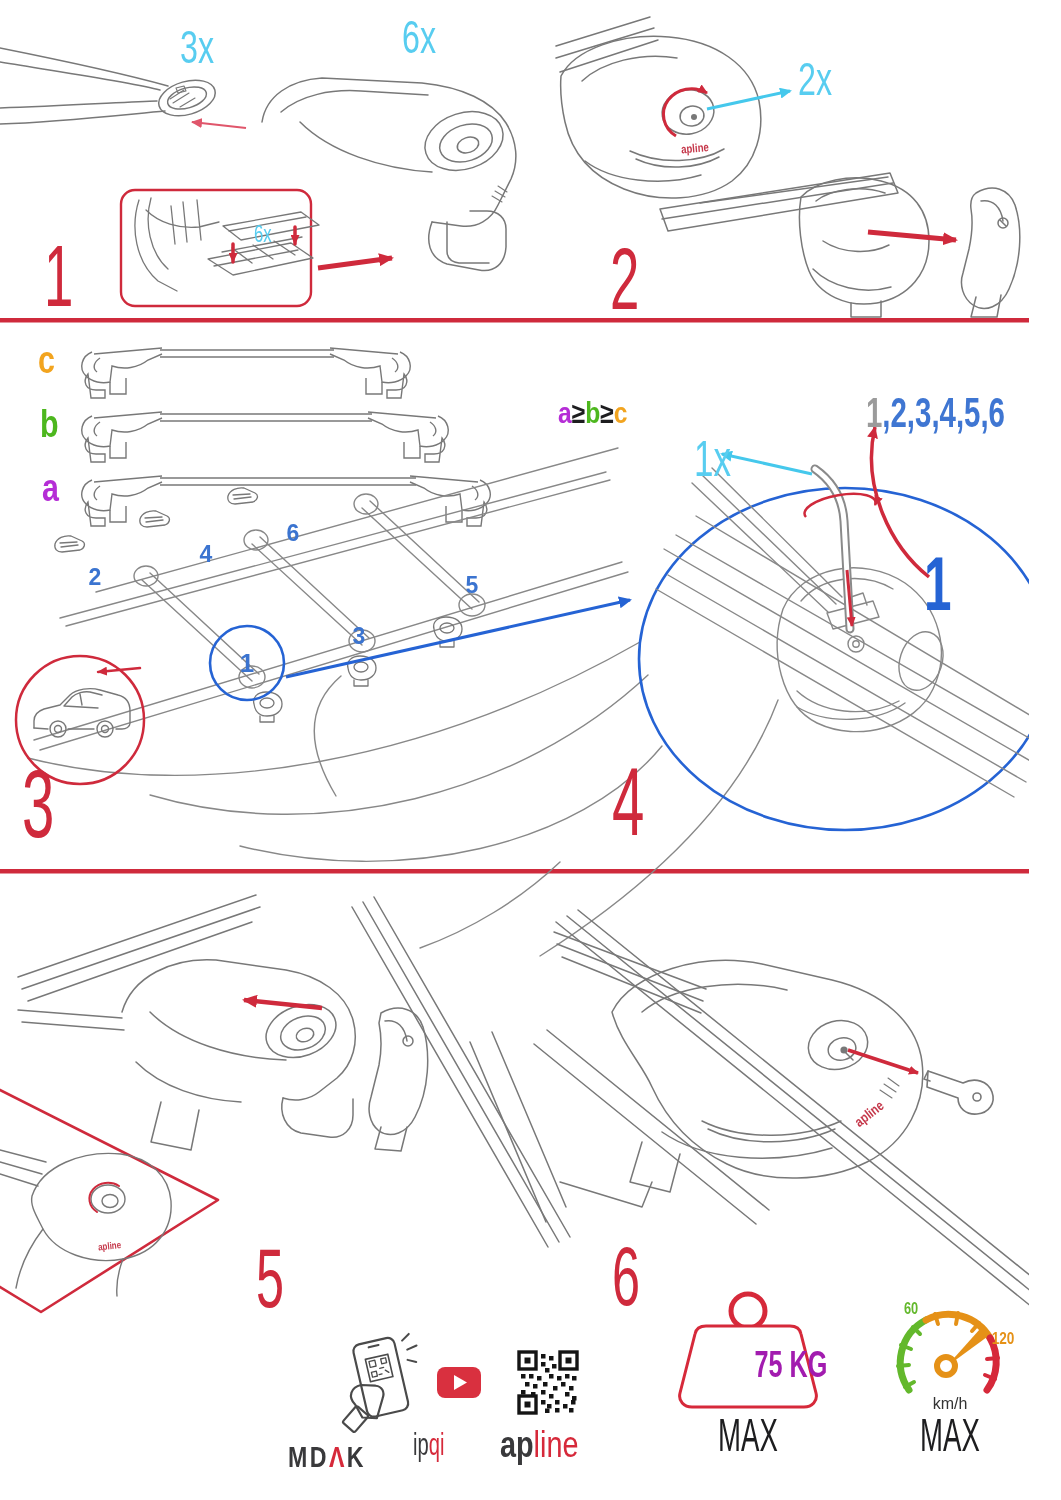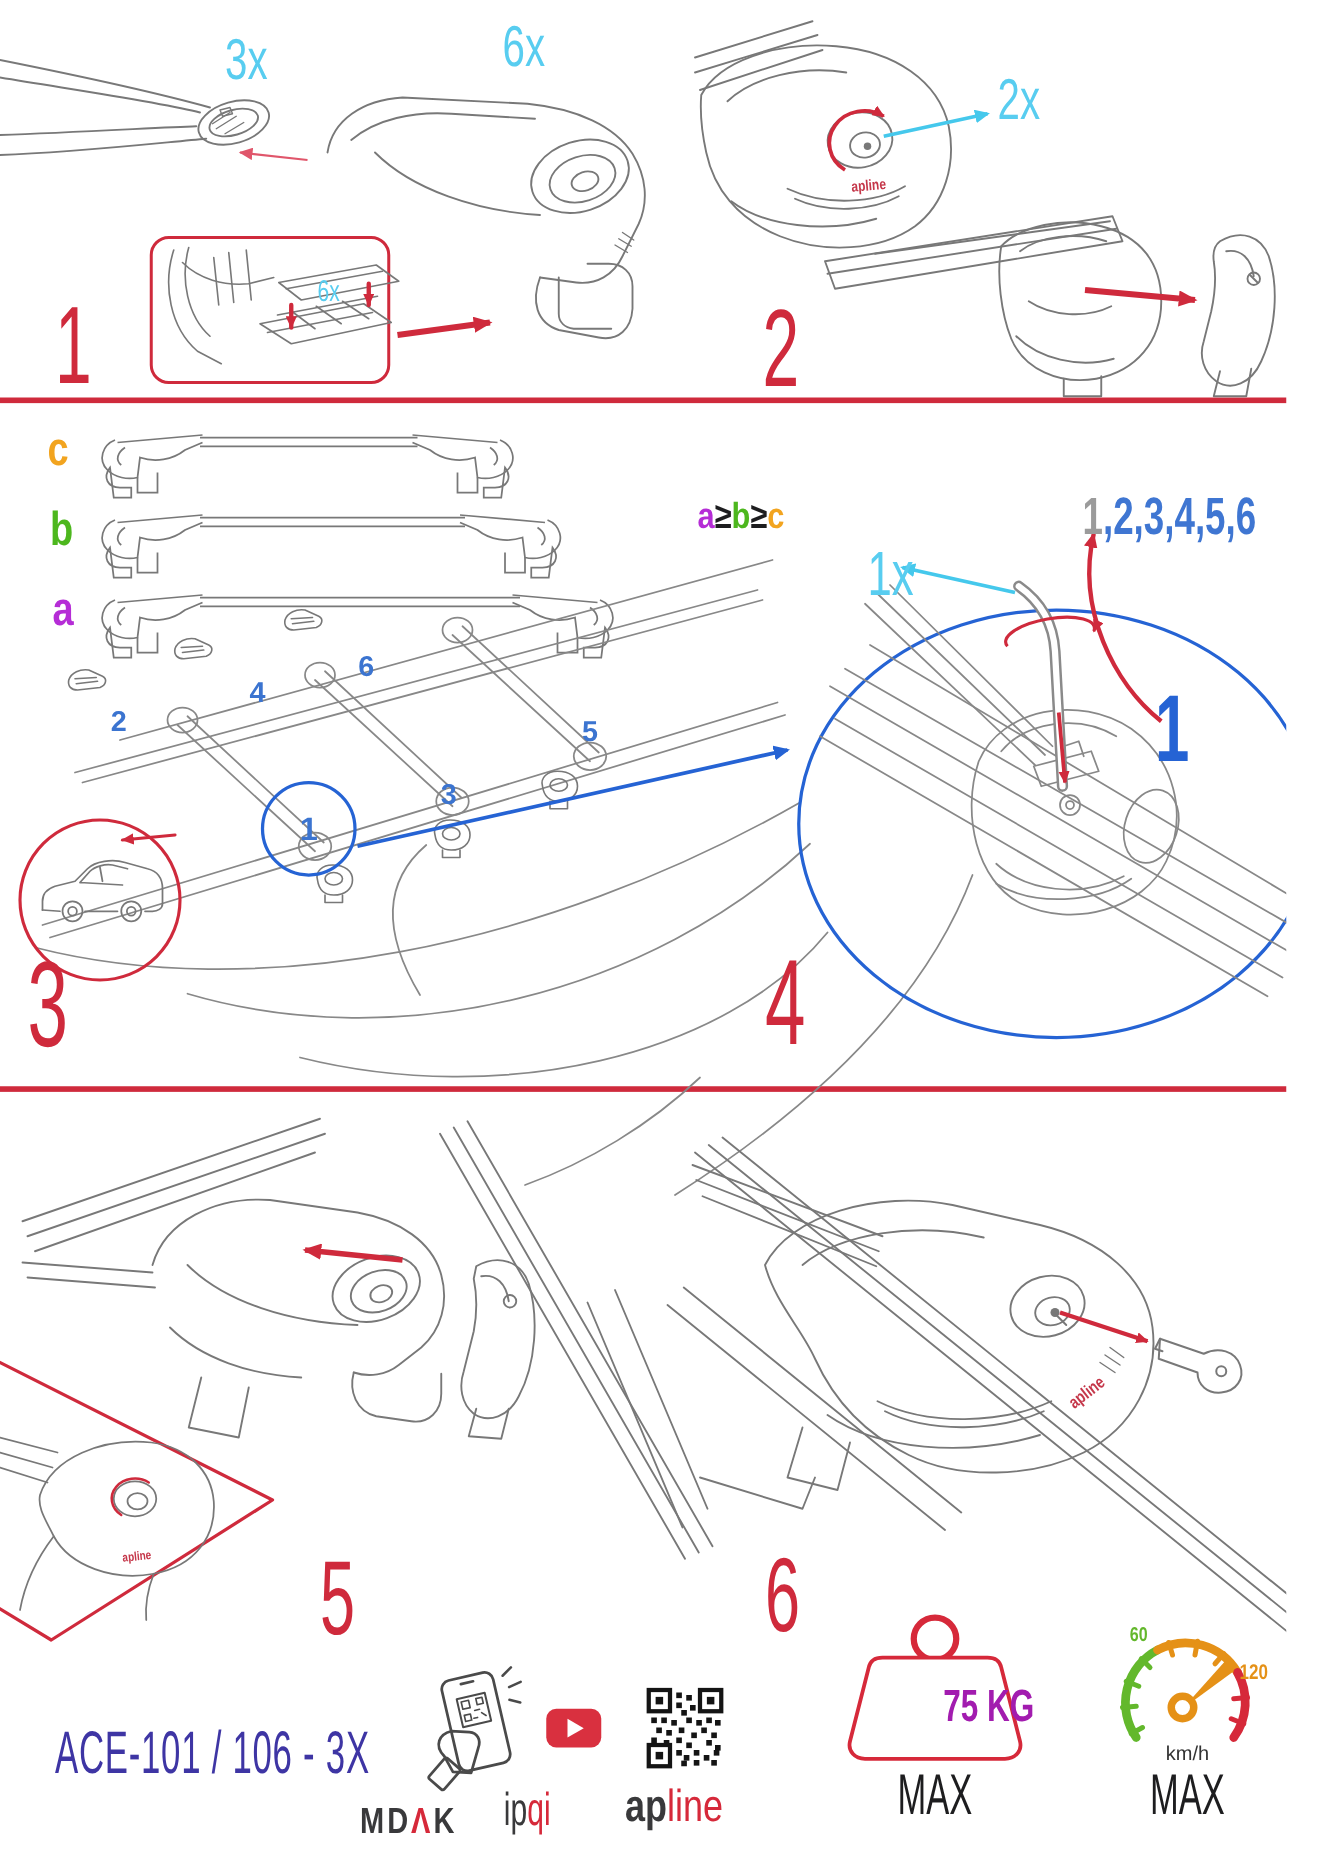--- a/index.html
+++ b/index.html
@@ -363,23 +363,22 @@
 
 <div class="lbl stepnum" style="left:22px;top:755px;font-size:97px;"><span class="cx sx6">3</span></div>
 <div class="lbl stepnum" style="left:612px;top:753px;font-size:97px;"><span class="cx sx6">4</span></div>
 <div class="lbl b" style="left:924px;top:546px;font-size:76px;color:#2563d4;"><span class="cx sx65">1</span></div>
 
 <div class="lbl" style="left:98px;top:1241px;font-size:10px;color:#c5374a;font-weight:700;transform:rotate(-6deg);"><span class="cx sx8">apline</span></div>
 <div class="lbl" style="left:852px;top:1104px;font-size:14px;color:#c5374a;font-weight:700;transform:rotate(-38deg);"><span class="cx sx8">apline</span></div>
 <div class="lbl stepnum" style="left:256px;top:1236px;font-size:84px;"><span class="cx sx6">5</span></div>
 <div class="lbl stepnum" style="left:612px;top:1234px;font-size:84px;"><span class="cx sx6">6</span></div>
 
-<div class="lbl" style="left:44px;top:1379px;font-size:48px;color:#3e35a4;font-weight:400;letter-spacing:1px;"><span class="cx sx58">ACE-101 / 106 - 3X</span></div>
 <div class="lbl b" style="left:288px;top:1432px;font-size:29px;letter-spacing:3px;margin-top:11px;"><span class="cx sx8"><span style="color:#39393b;">MD</span><span style="color:#d6293a;">Λ</span><span style="color:#39393b;">K</span></span></div>
-<div class="lbl" style="left:403px;top:1429px;font-size:37px;"><span class="cx sx65"><span style="color:#39393b;">ip</span><span style="color:#d6293a;">qi</span></span></div>
+<div class="lbl" style="left:413px;top:1429px;font-size:31px;"><span class="cx sx65"><span style="color:#39393b;">ip</span><span style="color:#d6293a;">qi</span></span></div>
 <div class="lbl" style="left:500px;top:1427px;font-size:36px;"><span class="cx sx8"><span style="color:#39393b;font-weight:700;">ap</span><span style="color:#d6293a;">line</span></span></div>
 
 <div class="lbl b ctr" style="left:791px;top:1365px;font-size:36px;color:#a21caf;"><span class="cx sx7">75 KG</span></div>
 <div class="lbl ctr" style="left:748px;top:1435px;font-size:46px;color:#1d1d1f;"><span class="cx sx6">MAX</span></div>
 <div class="lbl b ctr" style="left:911px;top:1309px;font-size:16px;color:#63b82c;"><span class="cx sx8">60</span></div>
 <div class="lbl b ctr" style="left:1003px;top:1338px;font-size:17px;color:#e59117;"><span class="cx sx8">120</span></div>
 <div class="lbl ctr" style="left:950px;top:1404px;font-size:16px;color:#333;"><span>km/h</span></div>
 <div class="lbl ctr" style="left:950px;top:1435px;font-size:46px;color:#1d1d1f;"><span class="cx sx6">MAX</span></div>
 
 </div>

